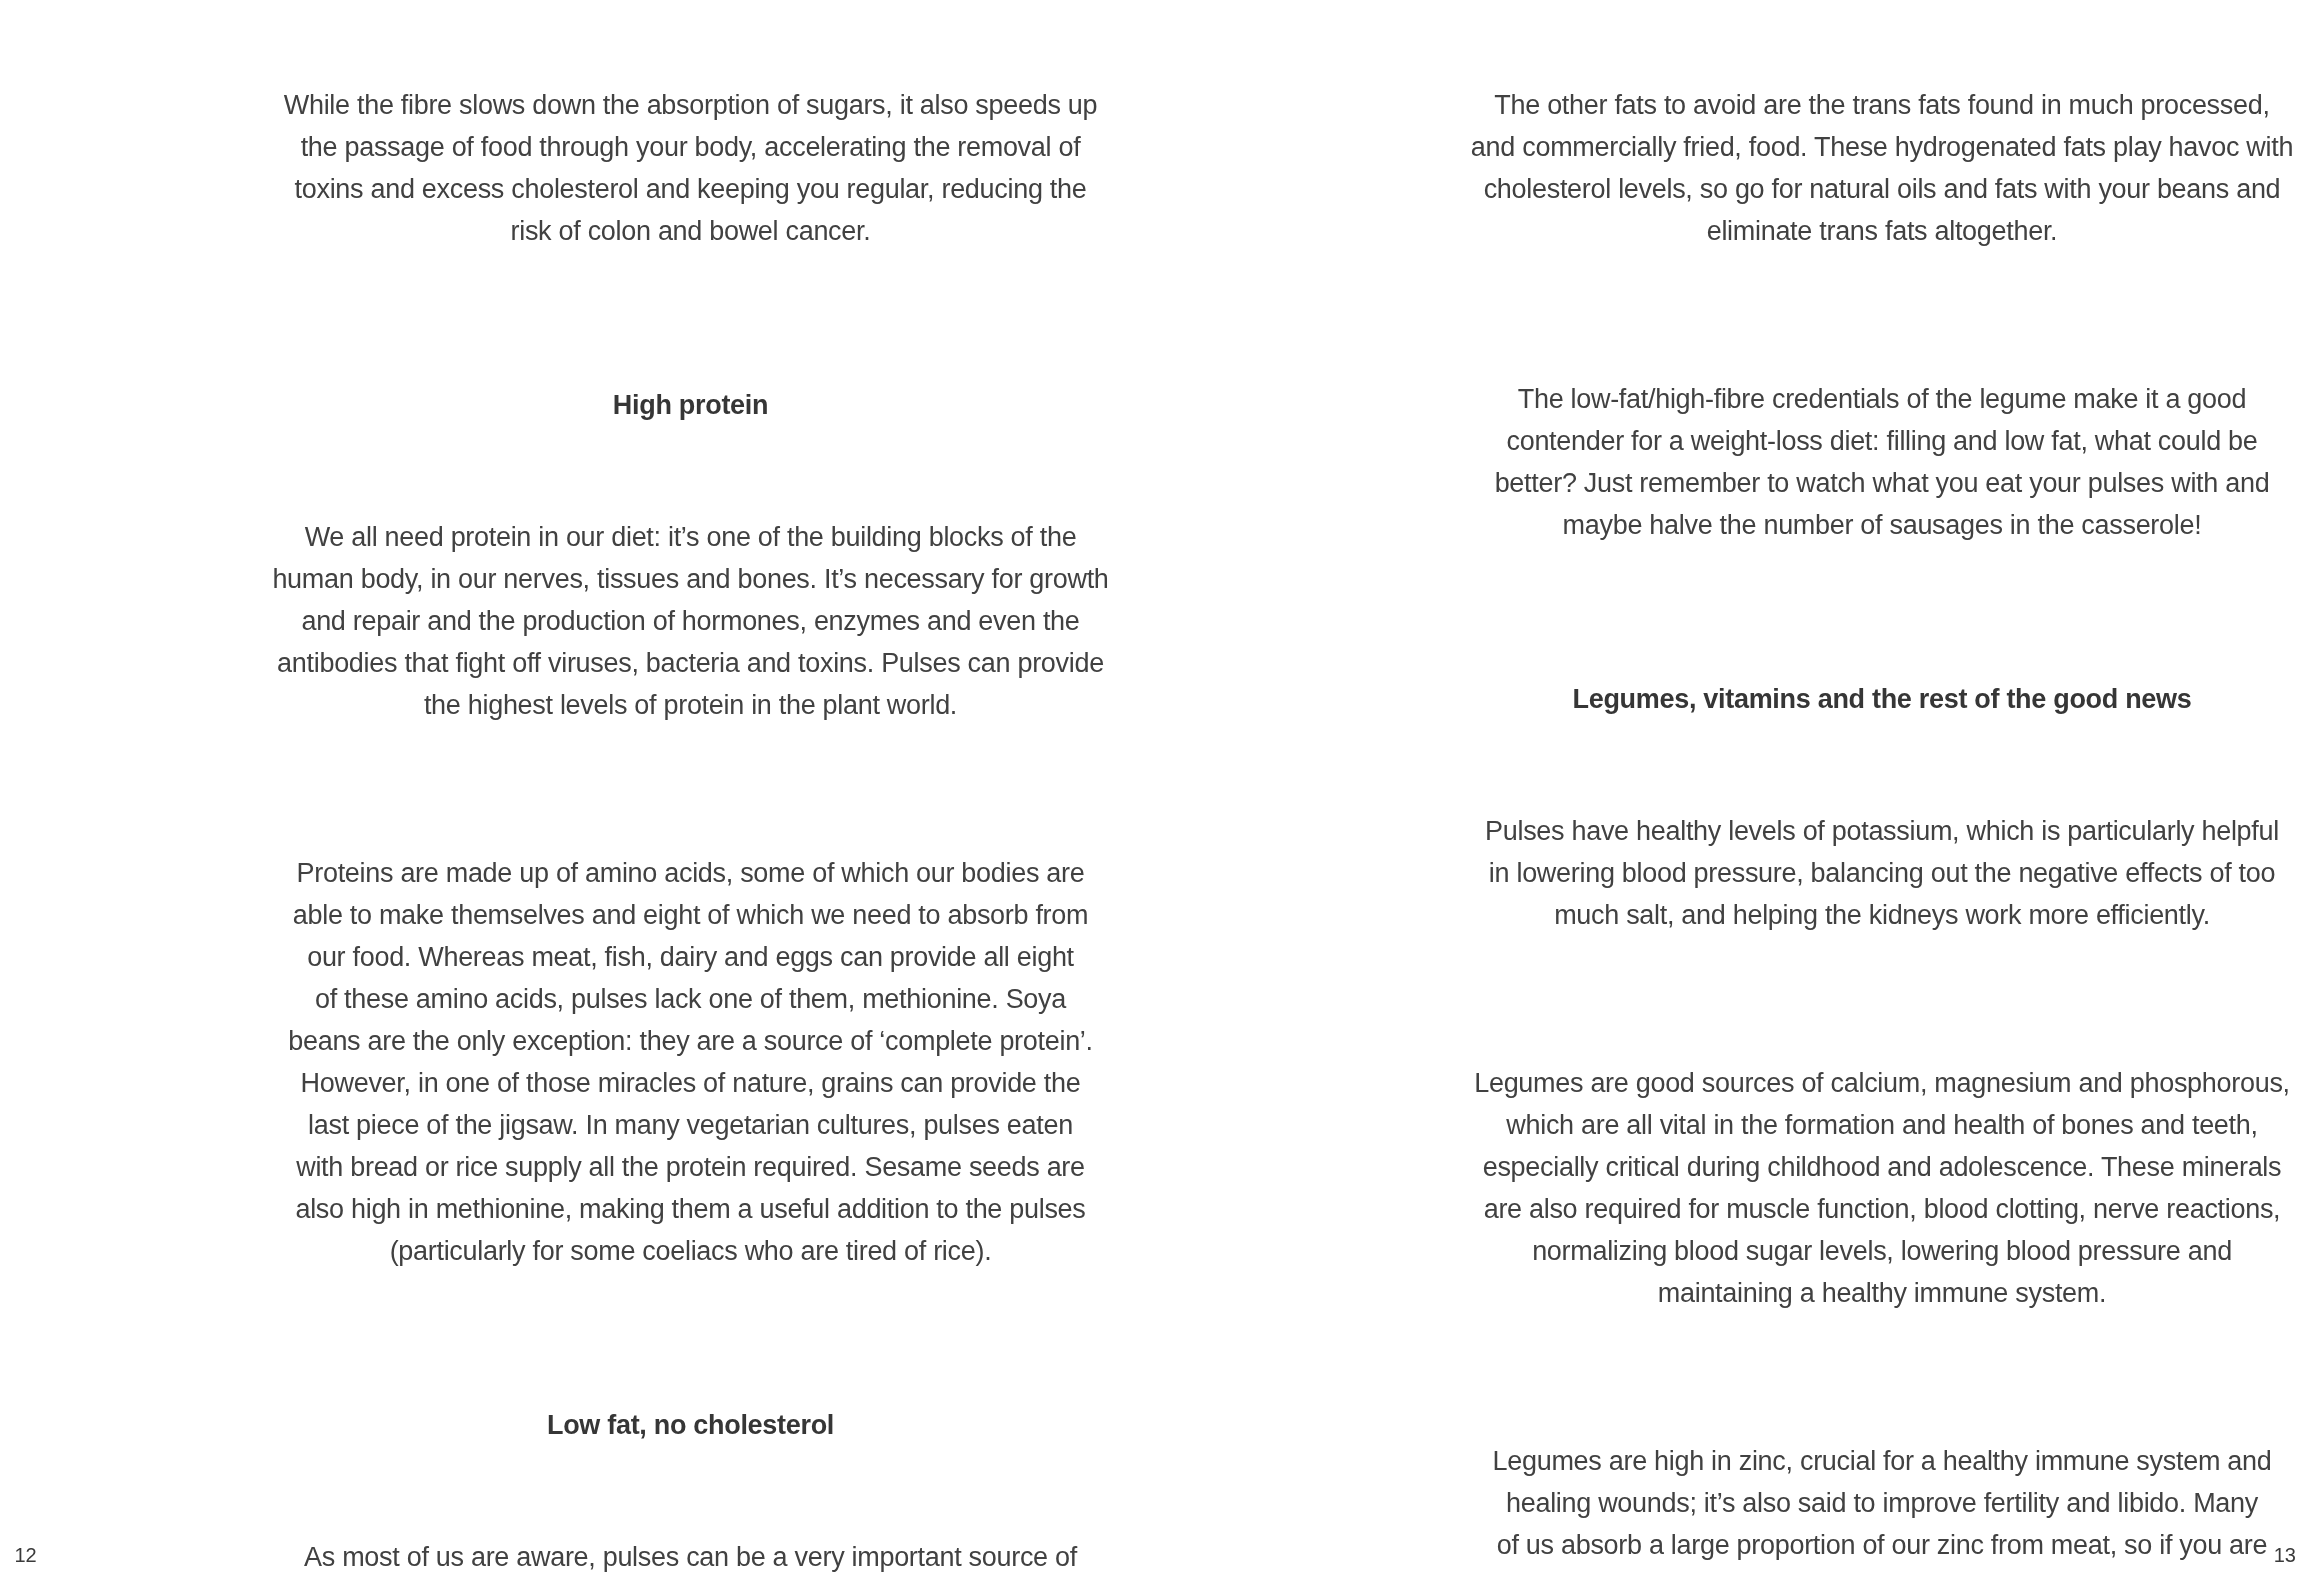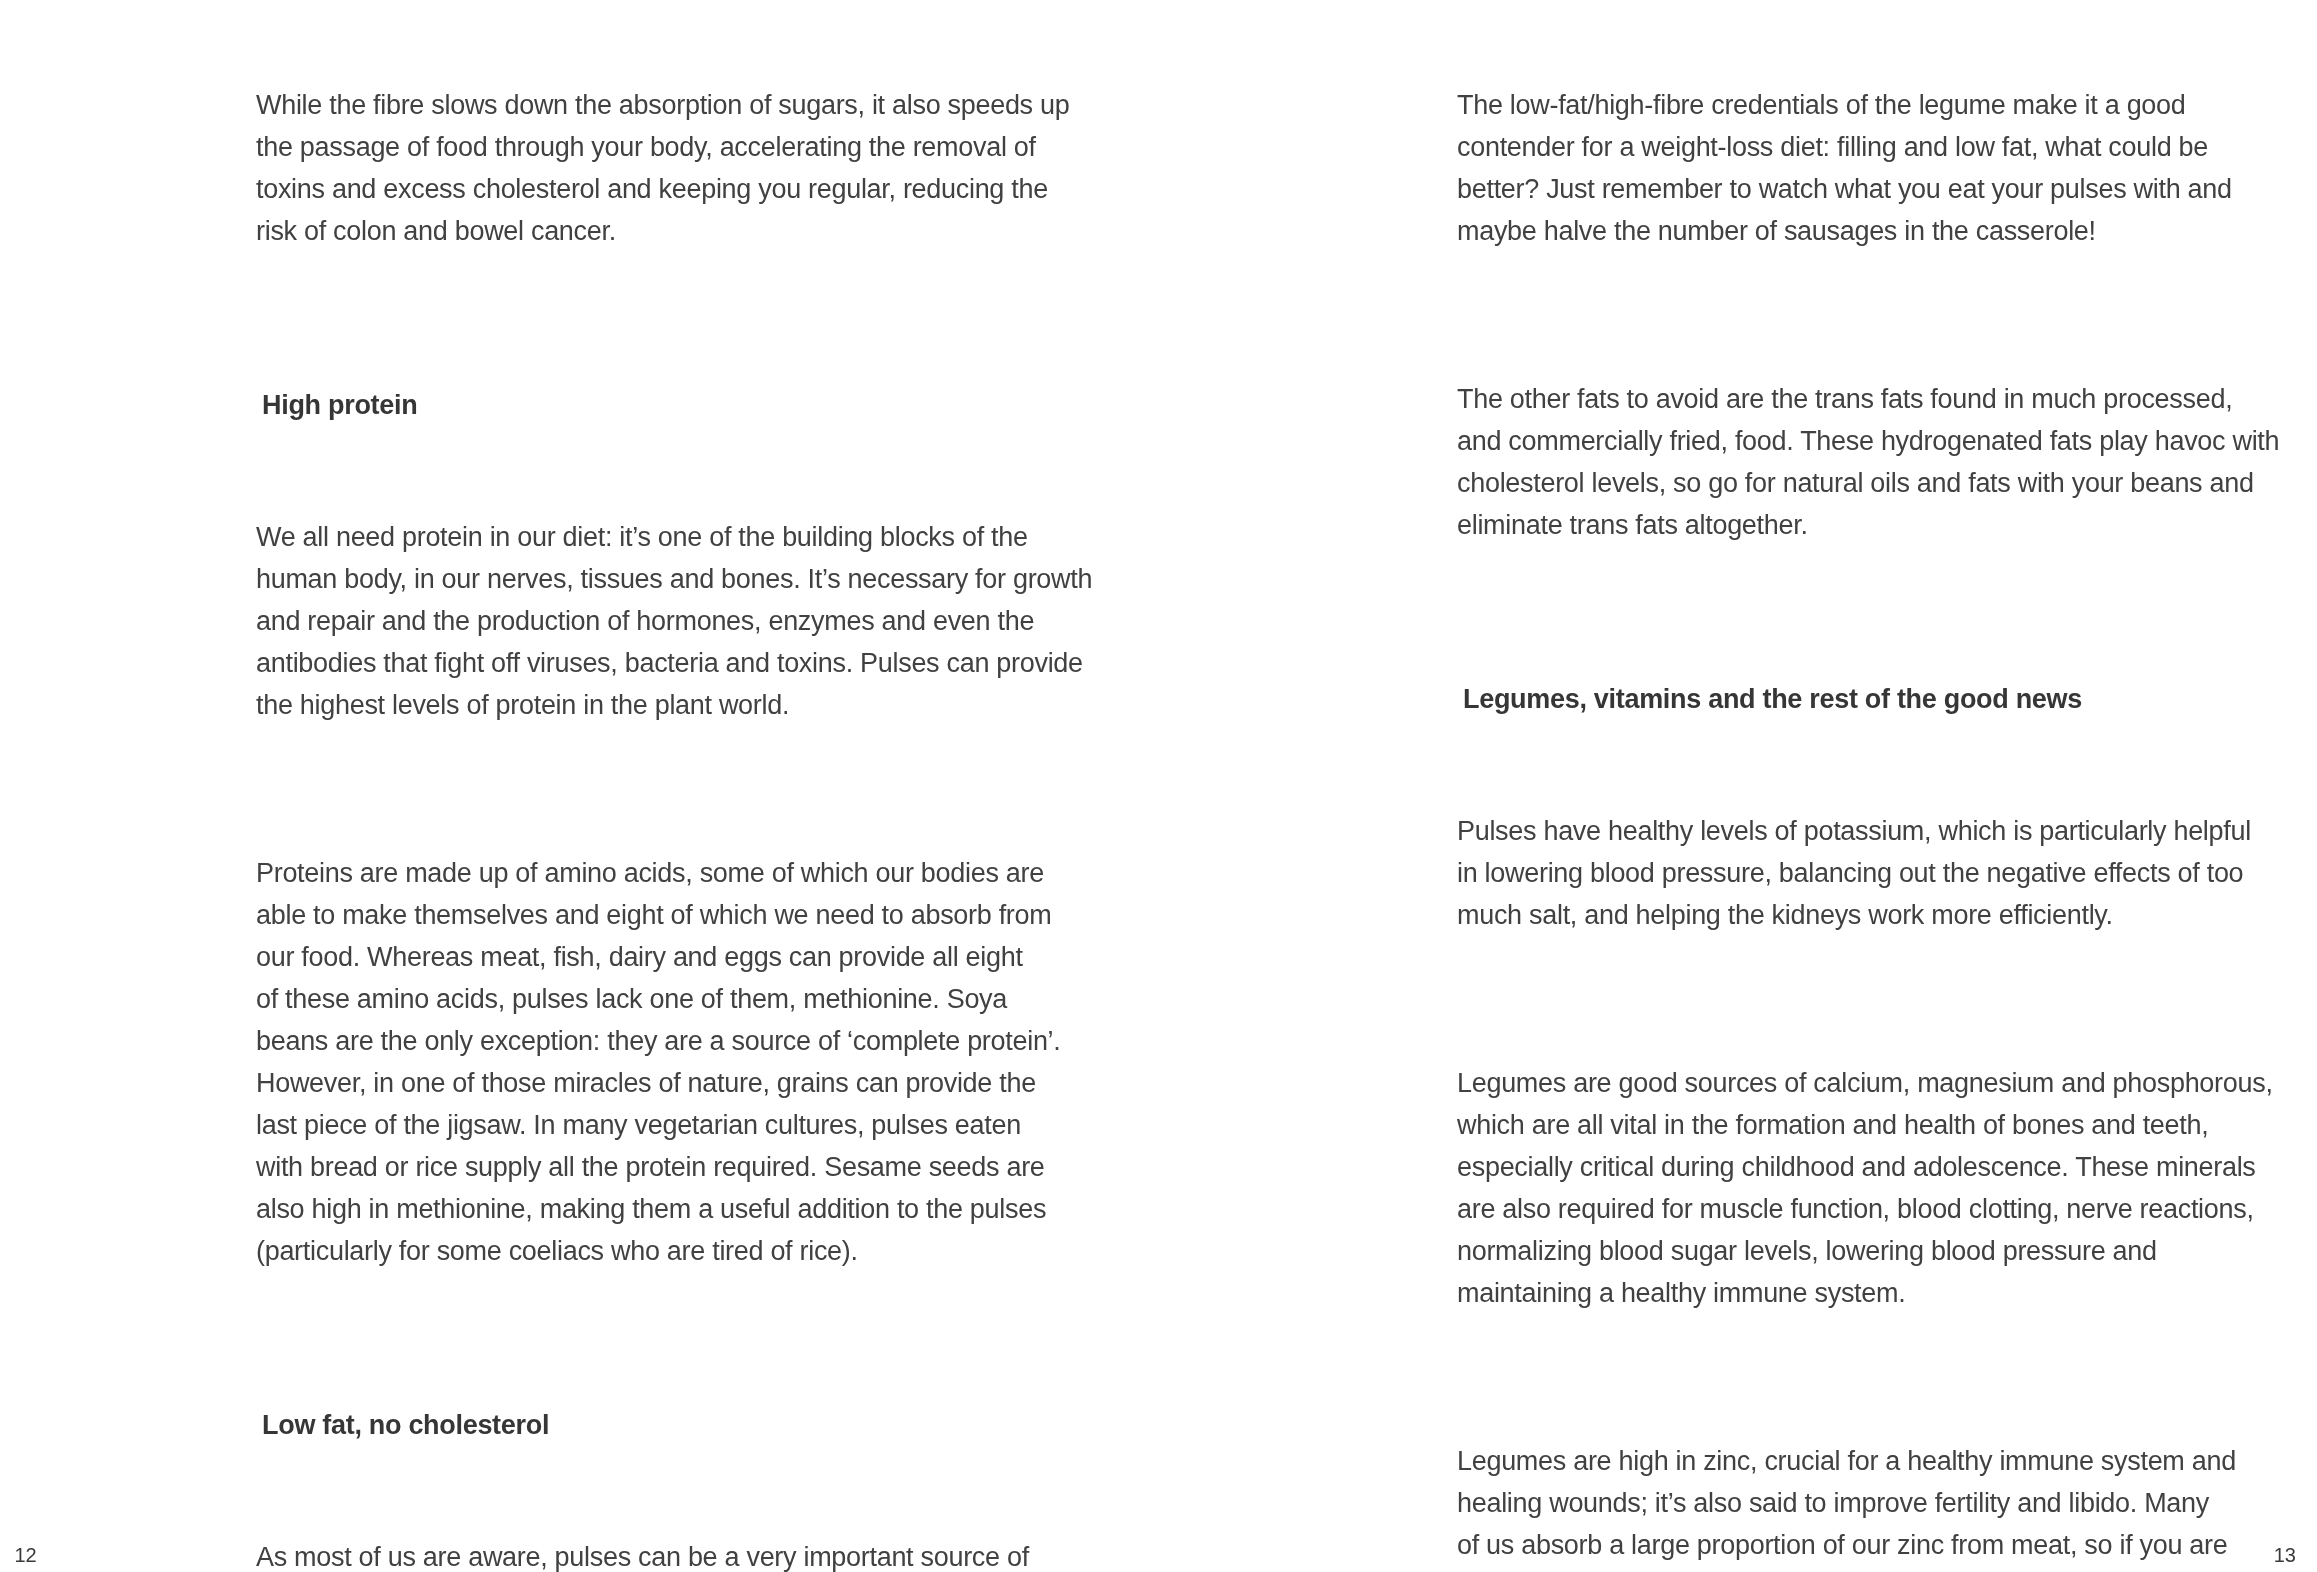--- a/index.html
+++ b/index.html
@@ -5,21 +5,21 @@
 <style>
   html, body { margin: 0; padding: 0; }
   body {
     width: 2317px;
     height: 1573px;
     position: relative;
     overflow: hidden;
     background: #ffffff;
     font-family: "Liberation Sans", sans-serif;
   }
-  .spread { position: absolute; inset: 0; }
+  .spread { position: absolute; inset: 0; text-align: center; }
   .column {
     position: absolute;
     top: 0;
     color: #414141;
     font-size: 27px;
     line-height: 42px;
     letter-spacing: -0.3px;
     white-space: pre;
   }
   .col-left  { left: 256px;  width: 869px; }
@@ -71,28 +71,28 @@
 in fat (and most of that’s unsaturated) and are cholesterol free. Soya
 beans and peanuts are the exceptions, being higher in fat, but that’s
 predominantly unsaturated ‘good’ fats. Our bodies need cholesterol
 but, to put it simply, there’s good and bad cholesterol; saturated fats
 are loaded with bad cholesterol that can clog up your blood vessels. By
 cutting back on saturated fats, you can reduce the risk of strokes, heart
 attacks and all the other forms of cardiovascular disease.</div>
   </div>
 
   <div class="column col-right">
+    <div class="para">The other fats to avoid are the trans fats found in much processed,
+and commercially fried, food. These hydrogenated fats play havoc with
+cholesterol levels, so go for natural oils and fats with your beans and
+eliminate trans fats altogether.</div>
     <div class="para">The low-fat/high-fibre credentials of the legume make it a good
 contender for a weight-loss diet: filling and low fat, what could be
 better? Just remember to watch what you eat your pulses with and
 maybe halve the number of sausages in the casserole!</div>
-    <div class="para">The other fats to avoid are the trans fats found in much processed,
-and commercially fried, food. These hydrogenated fats play havoc with
-cholesterol levels, so go for natural oils and fats with your beans and
-eliminate trans fats altogether.</div>
     <div class="heading">Legumes, vitamins and the rest of the good news</div>
     <div class="para">Pulses have healthy levels of potassium, which is particularly helpful
 in lowering blood pressure, balancing out the negative effects of too
 much salt, and helping the kidneys work more efficiently.</div>
     <div class="para">Legumes are good sources of calcium, magnesium and phosphorous,
 which are all vital in the formation and health of bones and teeth,
 especially critical during childhood and adolescence. These minerals
 are also required for muscle function, blood clotting, nerve reactions,
 normalizing blood sugar levels, lowering blood pressure and
 maintaining a healthy immune system.</div>

